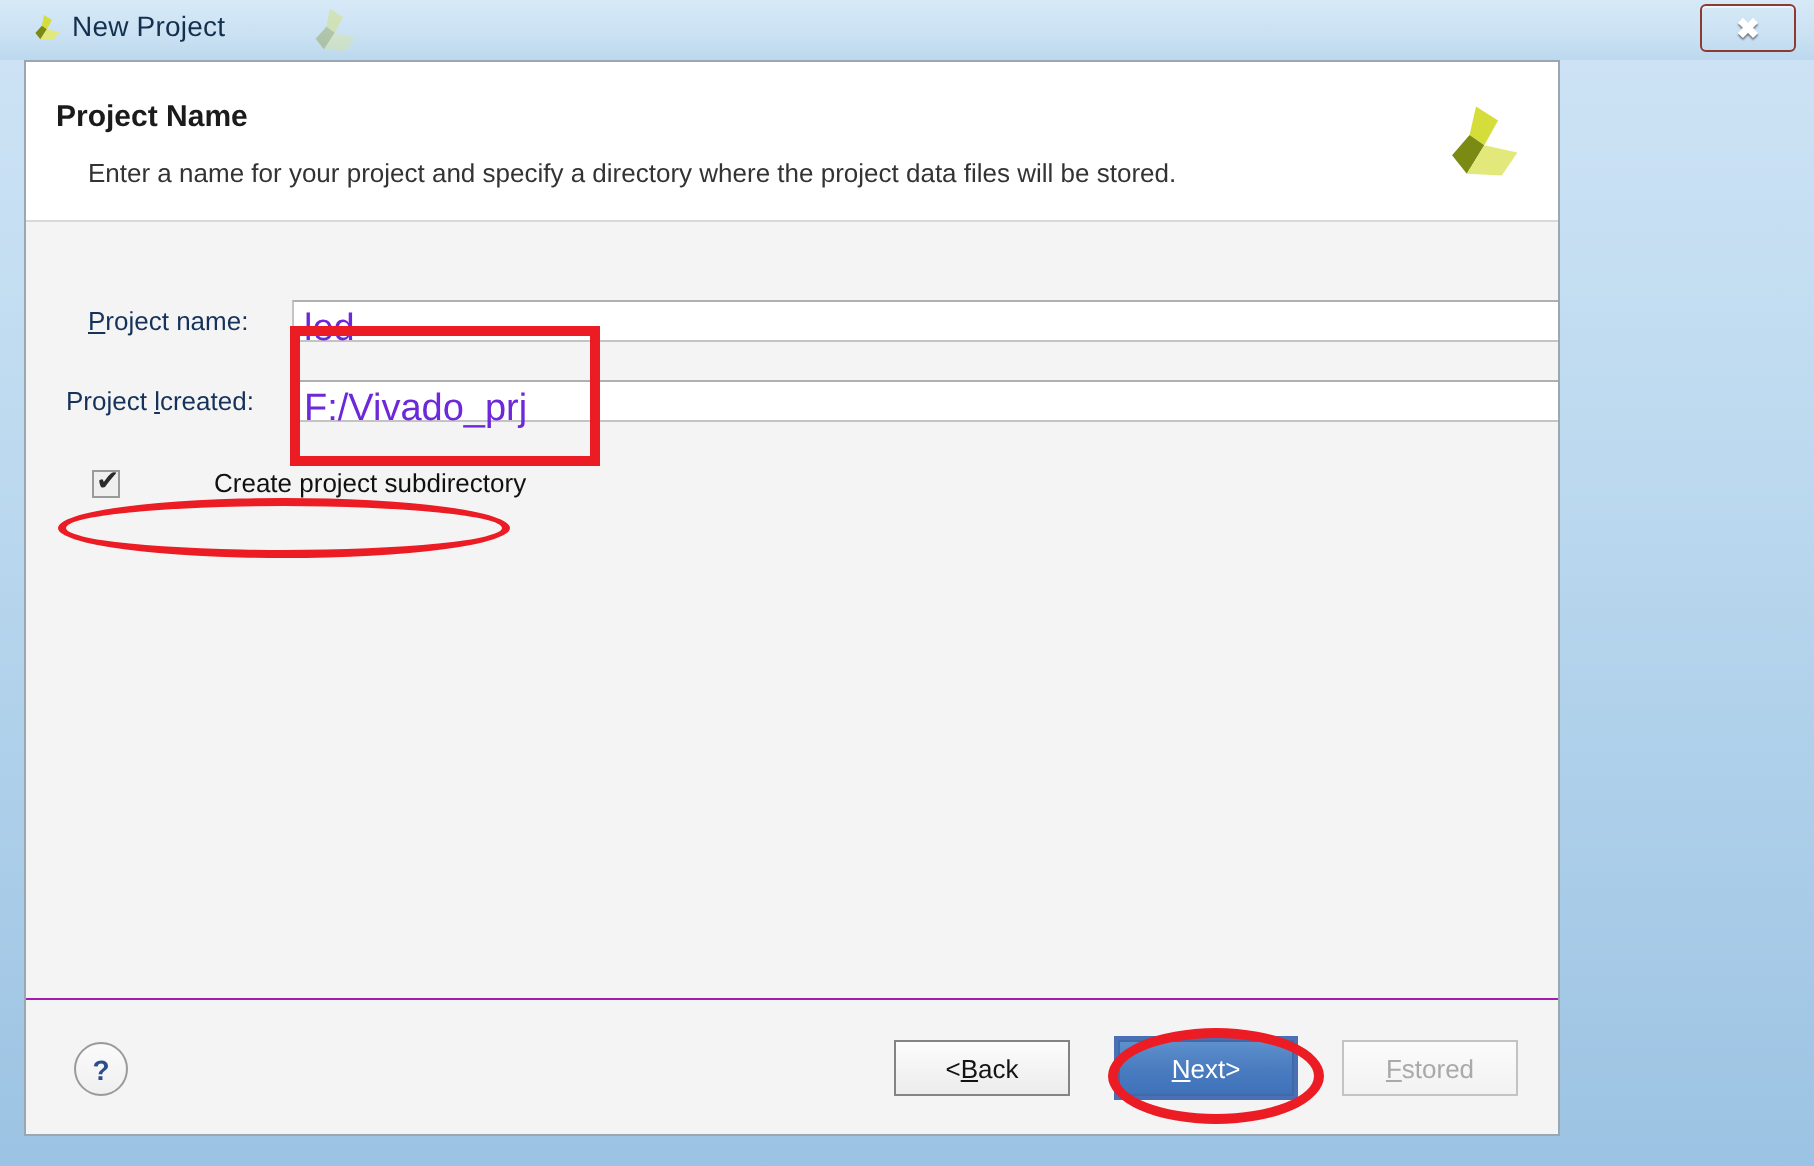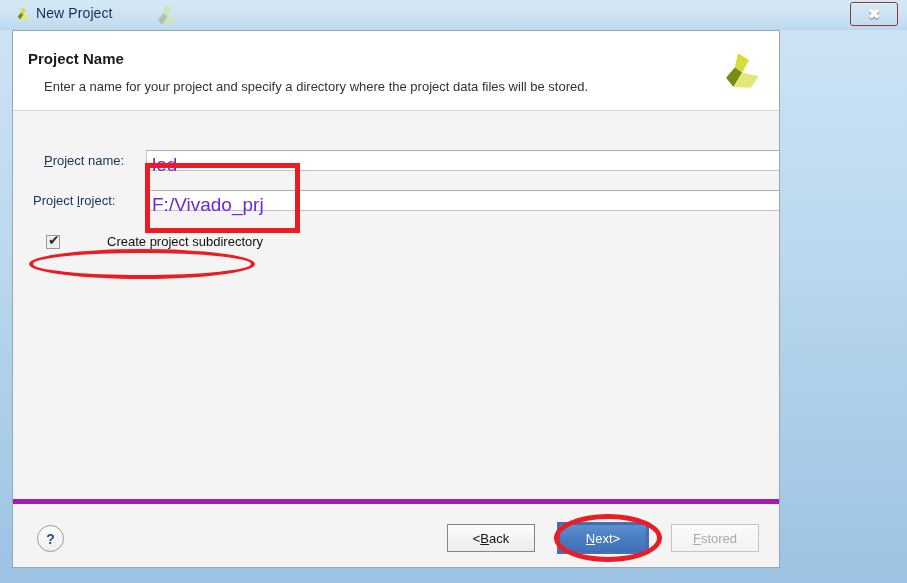--- a/index.html
+++ b/index.html
@@ -106,21 +106,21 @@
     position: absolute;
     right: 18px; top: 20px;
     width: 46px; height: 46px;
   }
 
   
   #body {
     position: relative;
     height: 388px;
     background: #f4f4f4;
-    border-bottom: 5px solid #a21caf;
+    border-bottom: 1px solid #a21caf;
   }
 
   .field-row { position: absolute; left: 0; }
   #row-name { top: 39px; }
   #row-location { top: 79px; }
 
   .field-label {
     position: absolute;
     top: 3px;
     font-size: 13px;
@@ -335,21 +335,21 @@
 
       <div class="field-row" id="row-name">
         <div class="field-label" id="label-name"><span class="mnem">P</span><span>roject name:</span></div>
         <div class="textfield">
           <span class="value">led</span>
           <span class="clear-icon"></span>
         </div>
       </div>
 
       <div class="field-row" id="row-location">
-        <div class="field-label" id="label-location"><span>Project </span><span class="mnem">l</span><span>roject:</span></div>
+        <div class="field-label" id="label-location"><span>Project </span><span class="mnem">l</span><span>created:</span></div>
         <div class="textfield">
           <span class="value">F:/Vivado_prj</span>
           <span class="clear-icon"></span>
         </div>
       </div>
 
       <div id="browse-button">···</div>
 
       <div id="checkbox-row">
         <span id="checkbox-box">

